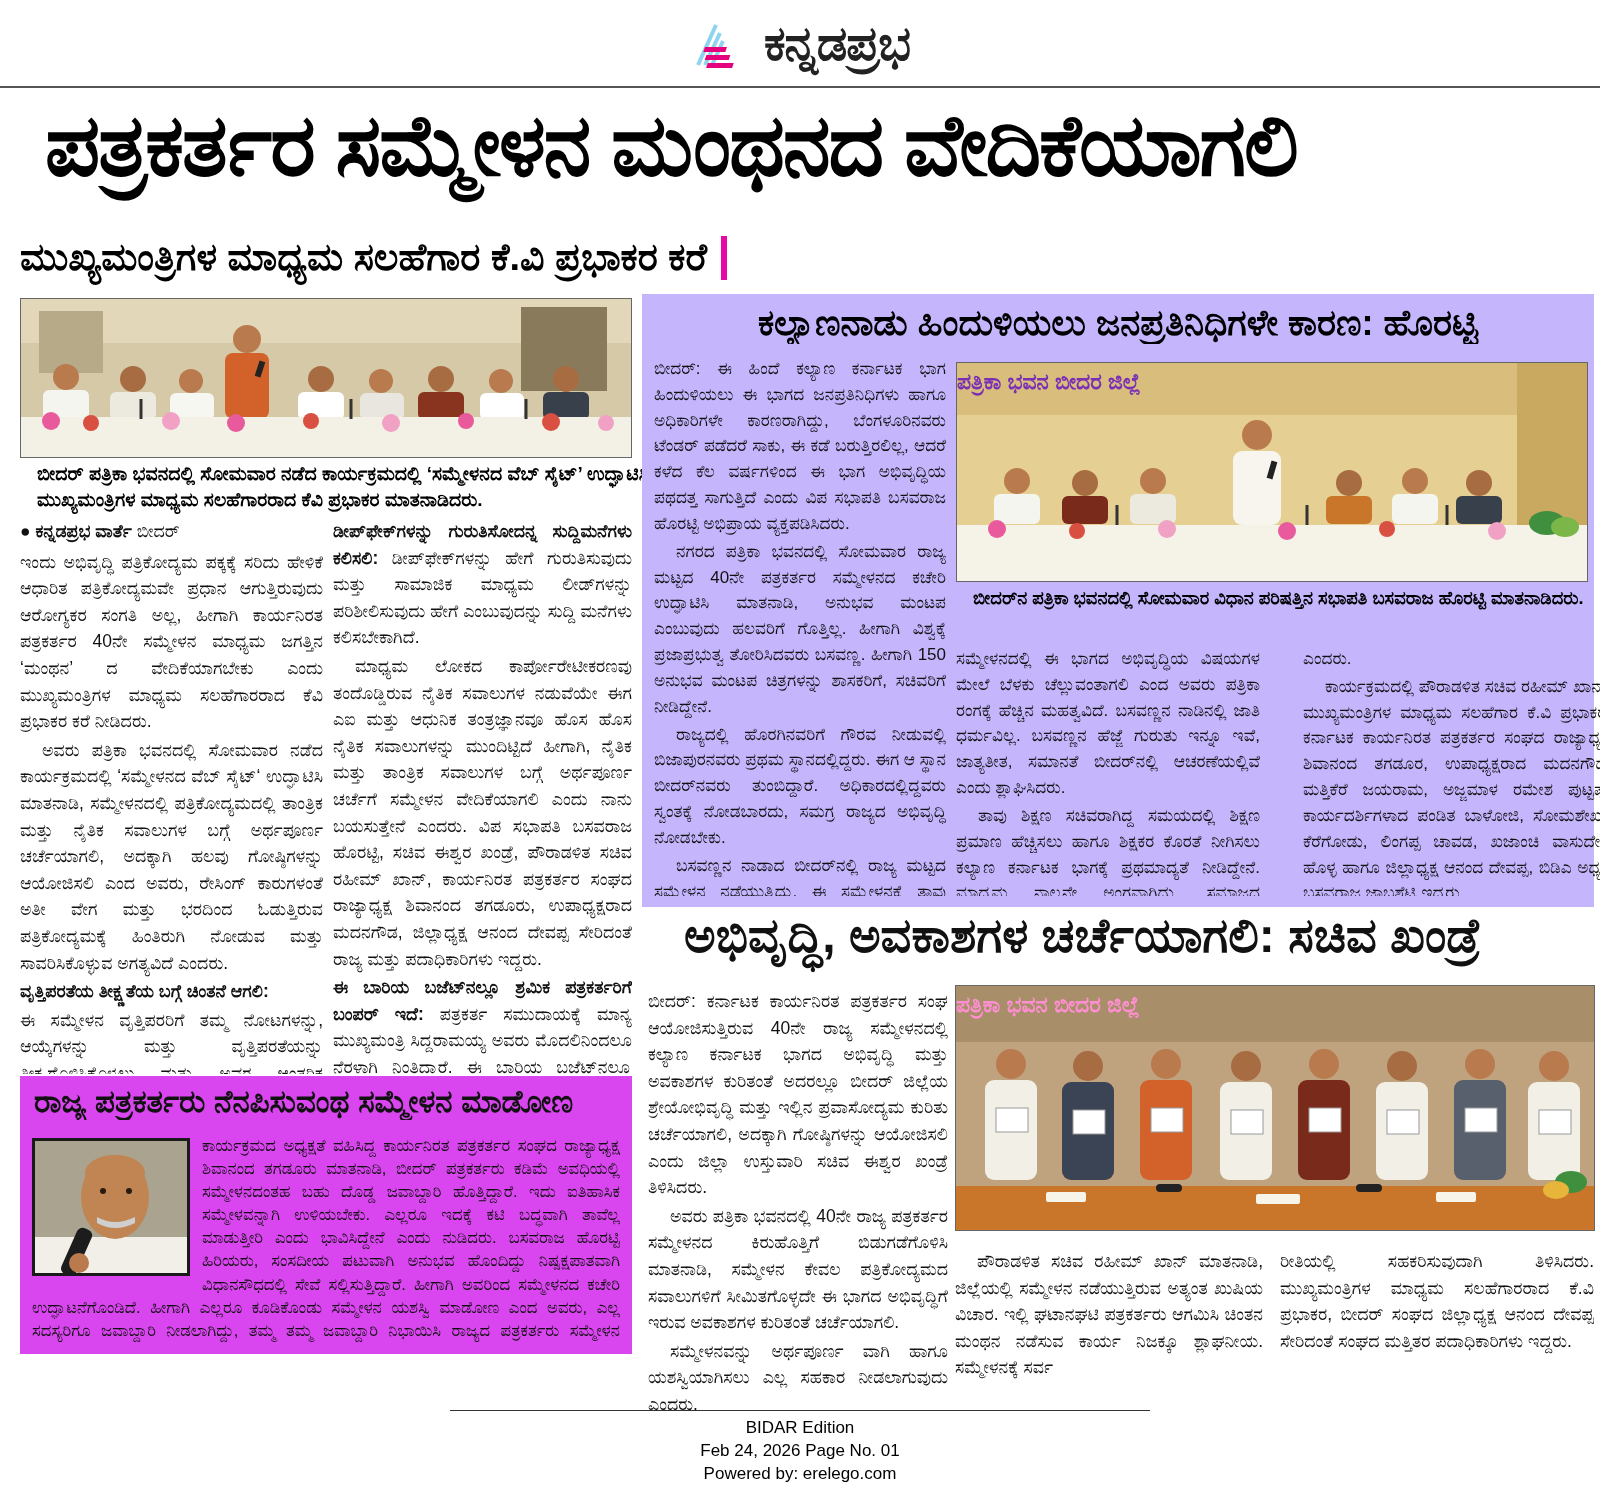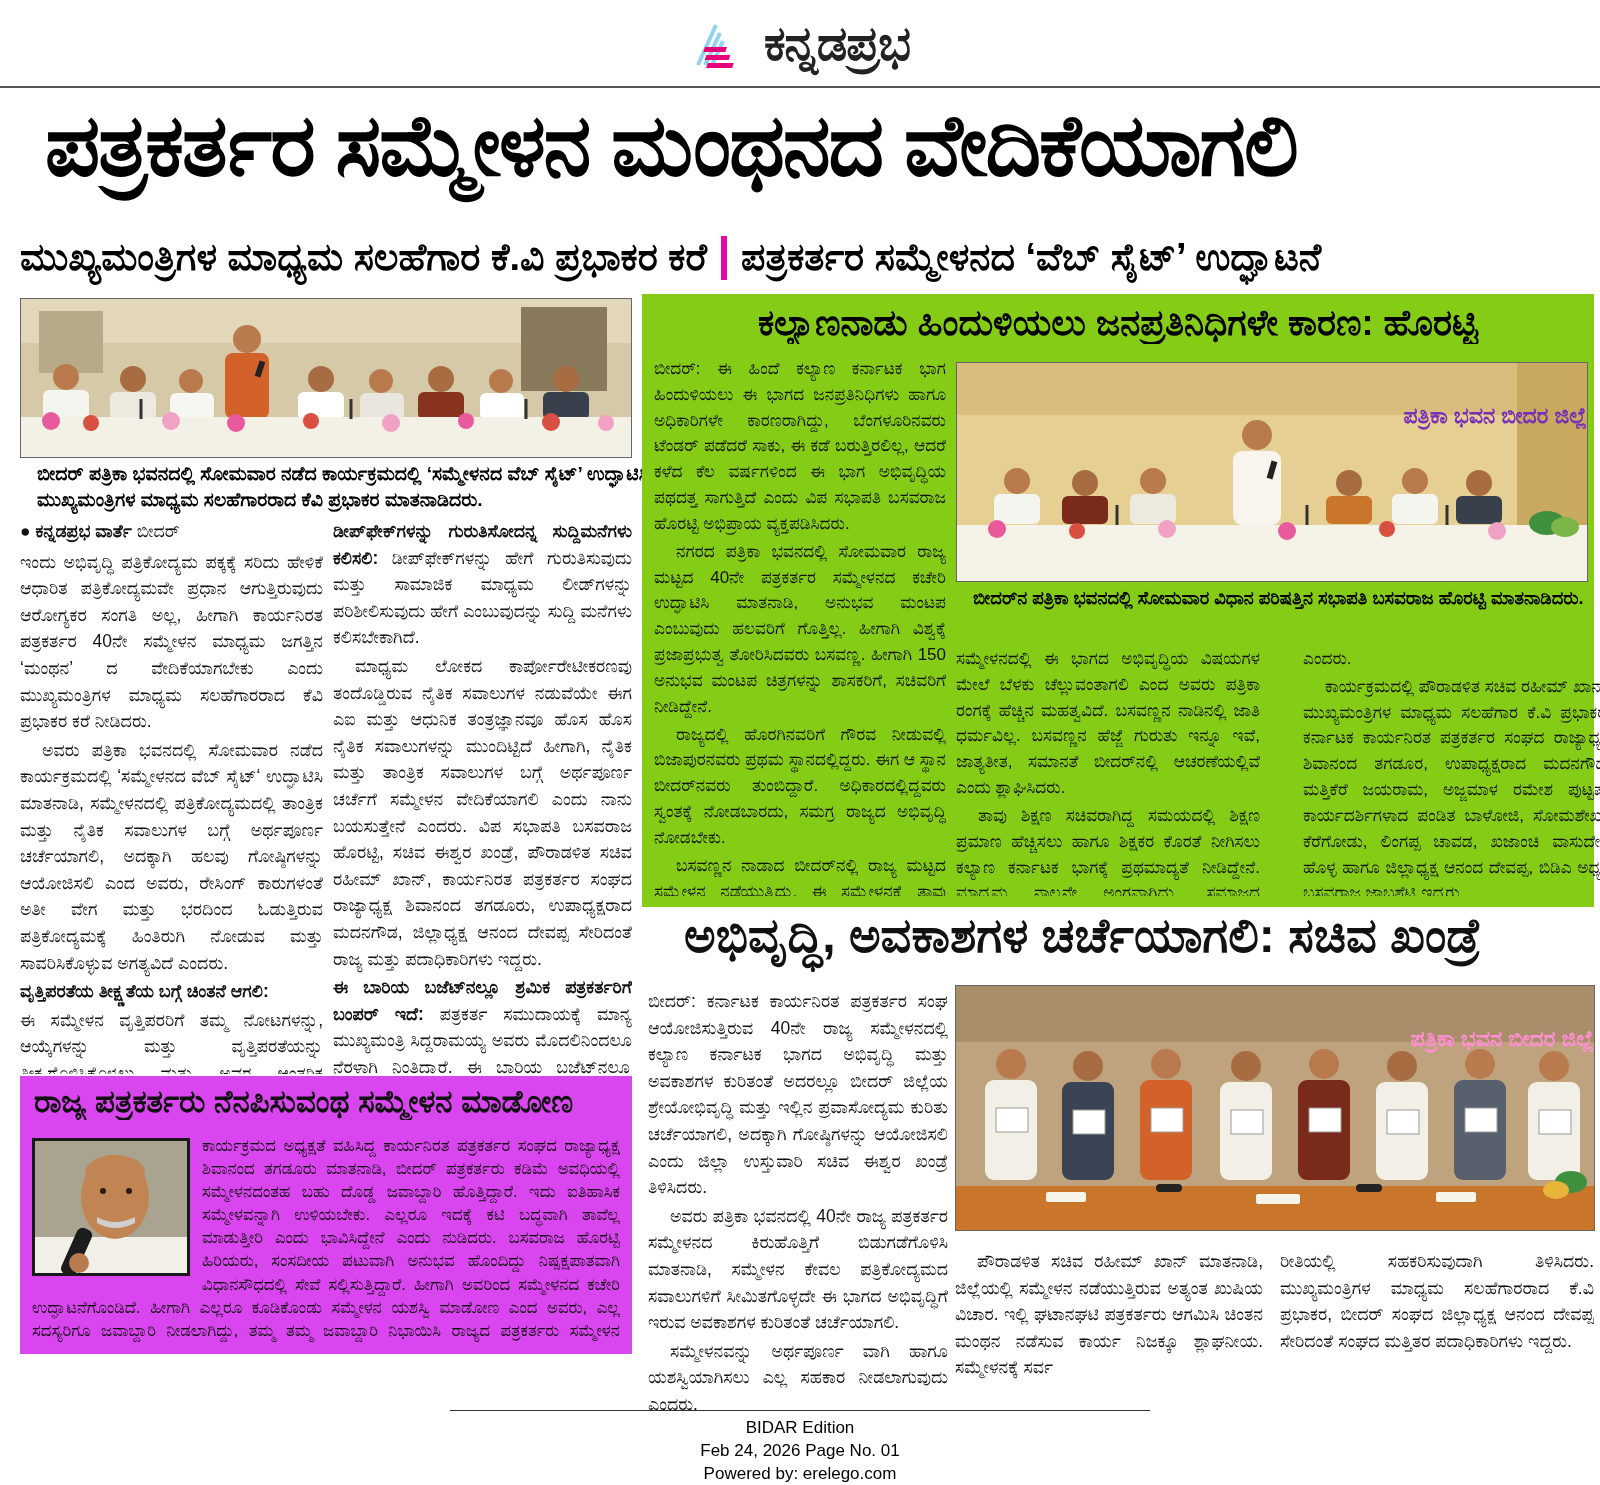--- a/index.html
+++ b/index.html
@@ -14,33 +14,33 @@
   .main-headline{position:absolute;top:96px;left:16px;width:1568px;height:124px;
                  font-size:86px;font-weight:800;line-height:1.15;color:#000;
                  white-space:nowrap;overflow:hidden;letter-spacing:-2px;margin-left:29px;}
   .subheadline{position:absolute;top:230px;left:20px;width:1560px;height:56px;
                display:flex;align-items:center;gap:14px;font-size:38px;font-weight:700;color:#000;
                white-space:nowrap;overflow:hidden;}
   .sub-divider{width:6px;height:44px;background:#e608a7;flex:0 0 auto;}
   
   .photo{position:absolute;border:1px solid #666;overflow:hidden;background:#cbbd9e;}
   .photo svg{display:block;}
-  .overlay-text{position:absolute;top:6px;left:0;width:100%;text-align:right;
-                font-size:22px;font-weight:700;pointer-events:none;margin-top:34px;}
+  .overlay-text{position:absolute;top:6px;left:0;width:100%;text-align:left;
+                font-size:22px;font-weight:700;pointer-events:none;}
   
   .caption{font-size:19px;font-weight:700;line-height:1.35;color:#000;text-align:left;margin-left:17px;}
   .lead-caption{position:absolute;top:461px;left:20px;width:612px;height:54px;overflow:hidden;}
   .col{position:absolute;font-size:17.5px;line-height:1.52;text-align:justify;overflow:hidden;}
   .col p{margin:0 0 2px 0;text-indent:22px;}
   .col p.noindent{text-indent:0;}
   .dateline{font-weight:700;text-indent:0 !important;margin-bottom:4px !important;}
   .dateline .place{font-weight:400;}
   b.inhead{font-weight:800;}
   
-  .pink-box{position:absolute;left:642px;top:294px;width:952px;height:613px;background:#84cc16;}
+  .pink-box{position:absolute;left:642px;top:294px;width:952px;height:613px;background:#c4b5fd;}
   .pink-headline{position:absolute;top:8px;left:0;width:100%;text-align:center;
                  font-size:36px;font-weight:800;color:#000;white-space:nowrap;overflow:hidden;}
   .pink-box .col{font-size:17px;}
   
   .yellow-box{position:absolute;left:20px;top:1076px;width:612px;height:278px;background:#d946ef;}
   .yellow-headline{position:absolute;top:8px;left:14px;width:584px;font-size:31px;font-weight:800;
                    white-space:nowrap;overflow:hidden;}
   .yellow-body{position:absolute;top:58px;left:12px;width:588px;height:212px;overflow:hidden;
                font-size:16.5px;line-height:1.4;text-align:justify;}
   .yellow-photo{float:left;width:152px;height:132px;margin:4px 12px 4px 0;
@@ -76,21 +76,20 @@
     </span>
     <span class="masthead-title">ಕನ್ನಡಪ್ರಭ</span>
   </div>
   <div class="head-rule"></div>
 
   <div class="main-headline">ಪತ್ರಕರ್ತರ ಸಮ್ಮೇಳನ ಮಂಥನದ ವೇದಿಕೆಯಾಗಲಿ</div>
 
   <div class="subheadline">
     <span>ಮುಖ್ಯಮಂತ್ರಿಗಳ ಮಾಧ್ಯಮ ಸಲಹೆಗಾರ ಕೆ.ವಿ ಪ್ರಭಾಕರ ಕರೆ</span>
     <span class="sub-divider"></span>
-    <span>ಪತ್ರಕರ್ತರ ಸಮ್ಮೇಳನದ ‘ವೆಬ್ ಸೈಟ್’ ಉದ್ಘಾಟನೆ</span>
   </div>
 
   <div class="photo" style="left:20px;top:298px;width:610px;height:158px;">
     <svg width="610" height="158" viewBox="0 0 610 158">
       <rect width="610" height="158" fill="#d6c9a8"></rect>
       <rect width="610" height="44" fill="#e2d7b8"></rect>
       <rect x="500" y="8" width="86" height="84" fill="#8a7a5c"></rect>
       <rect x="18" y="12" width="64" height="62" fill="#b7aa88"></rect>
       <g>
         <circle cx="45" cy="78" r="13" fill="#b97a4e"></circle>

